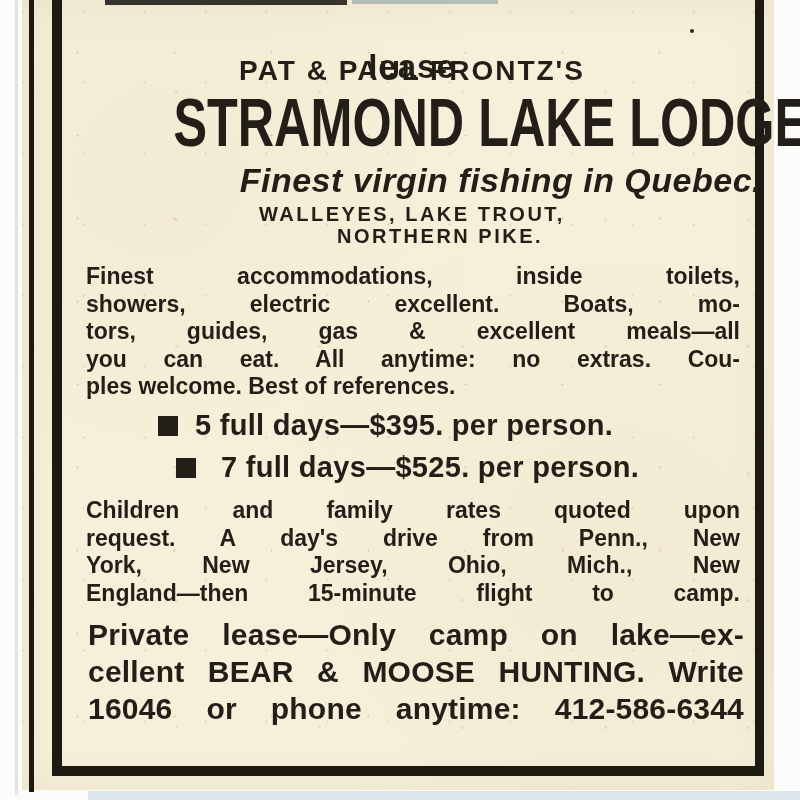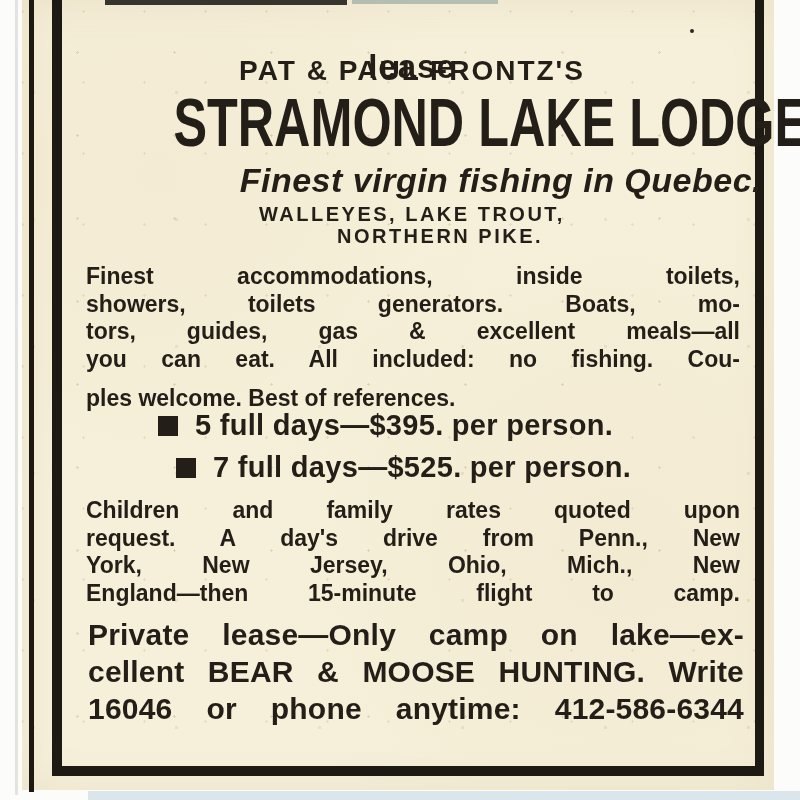--- a/index.html
+++ b/index.html
@@ -47,25 +47,25 @@
   .tagline{top:161px;font-size:34px;font-weight:bold;font-style:italic;letter-spacing:0.5px;text-align:right;}
   .species1{top:203px;}
   .species2{top:225px;padding-left:28px;}
   .species{font-size:20px;font-weight:bold;letter-spacing:2.5px;}
 
   .para{position:absolute;left:86px;width:654px;font-weight:bold;}
   .p1{top:263px;font-size:23px;line-height:27.5px;}
   .p2{top:497px;font-size:23px;line-height:27.6px;}
   .p3{top:616px;left:88px;width:656px;font-size:30px;line-height:37px;letter-spacing:0.2px;}
   .jl{text-align:justify;text-align-last:justify;}
-  .ll{text-align:center;text-align-last:left;margin-top:12px;}
+  .ll{text-align:center;text-align-last:left;}
 
   .offer{position:absolute;display:flex;align-items:center;font-weight:bold;font-size:29px;white-space:nowrap;}
   .offer-1{left:158px;top:409px;}
-  .offer-2{left:176px;top:451px;}
+  .offer-2{left:176px;top:451px;gap:8px;}
   .sq{display:inline-block;width:20px;height:20px;background:#231e17;margin-right:17px;flex:0 0 auto;}
   .offer-text{letter-spacing:0.3px;}
 </style>
 </head>
 <body>
 
 <div class="stage">
 
   <div class="photo-edge-line"></div>
 
@@ -88,23 +88,23 @@
     <span class="title-inner ink">STRAMOND LAKE LODGE</span>
   </div>
 
   <div class="centered tagline ink">Finest virgin fishing in Quebec.</div>
 
   <div class="centered species1 species ink">WALLEYES, LAKE TROUT,</div>
   <div class="centered species2 species ink">NORTHERN PIKE.</div>
 
   <div class="para p1 ink">
     <div class="jl">Finest accommodations, inside toilets,</div>
-    <div class="jl">showers, toilets generators. Boats, mo-</div>
+    <div class="jl">showers, electric excellent. Boats, mo-</div>
     <div class="jl">tors, guides, gas &amp; excellent meals—all</div>
-    <div class="jl">you can eat. All included: no fishing. Cou-</div>
+    <div class="jl">you can eat. All anytime: no extras. Cou-</div>
     <div class="ll">ples welcome. Best of references.</div>
   </div>
 
   <div class="offer offer-1 ink">
     <span class="sq"></span>
     <span class="offer-text">5 full days—$395. per person.</span>
   </div>
   <div class="offer offer-2 ink">
     <span class="sq"></span>
     <span class="offer-text">7 full days—$525. per person.</span>

